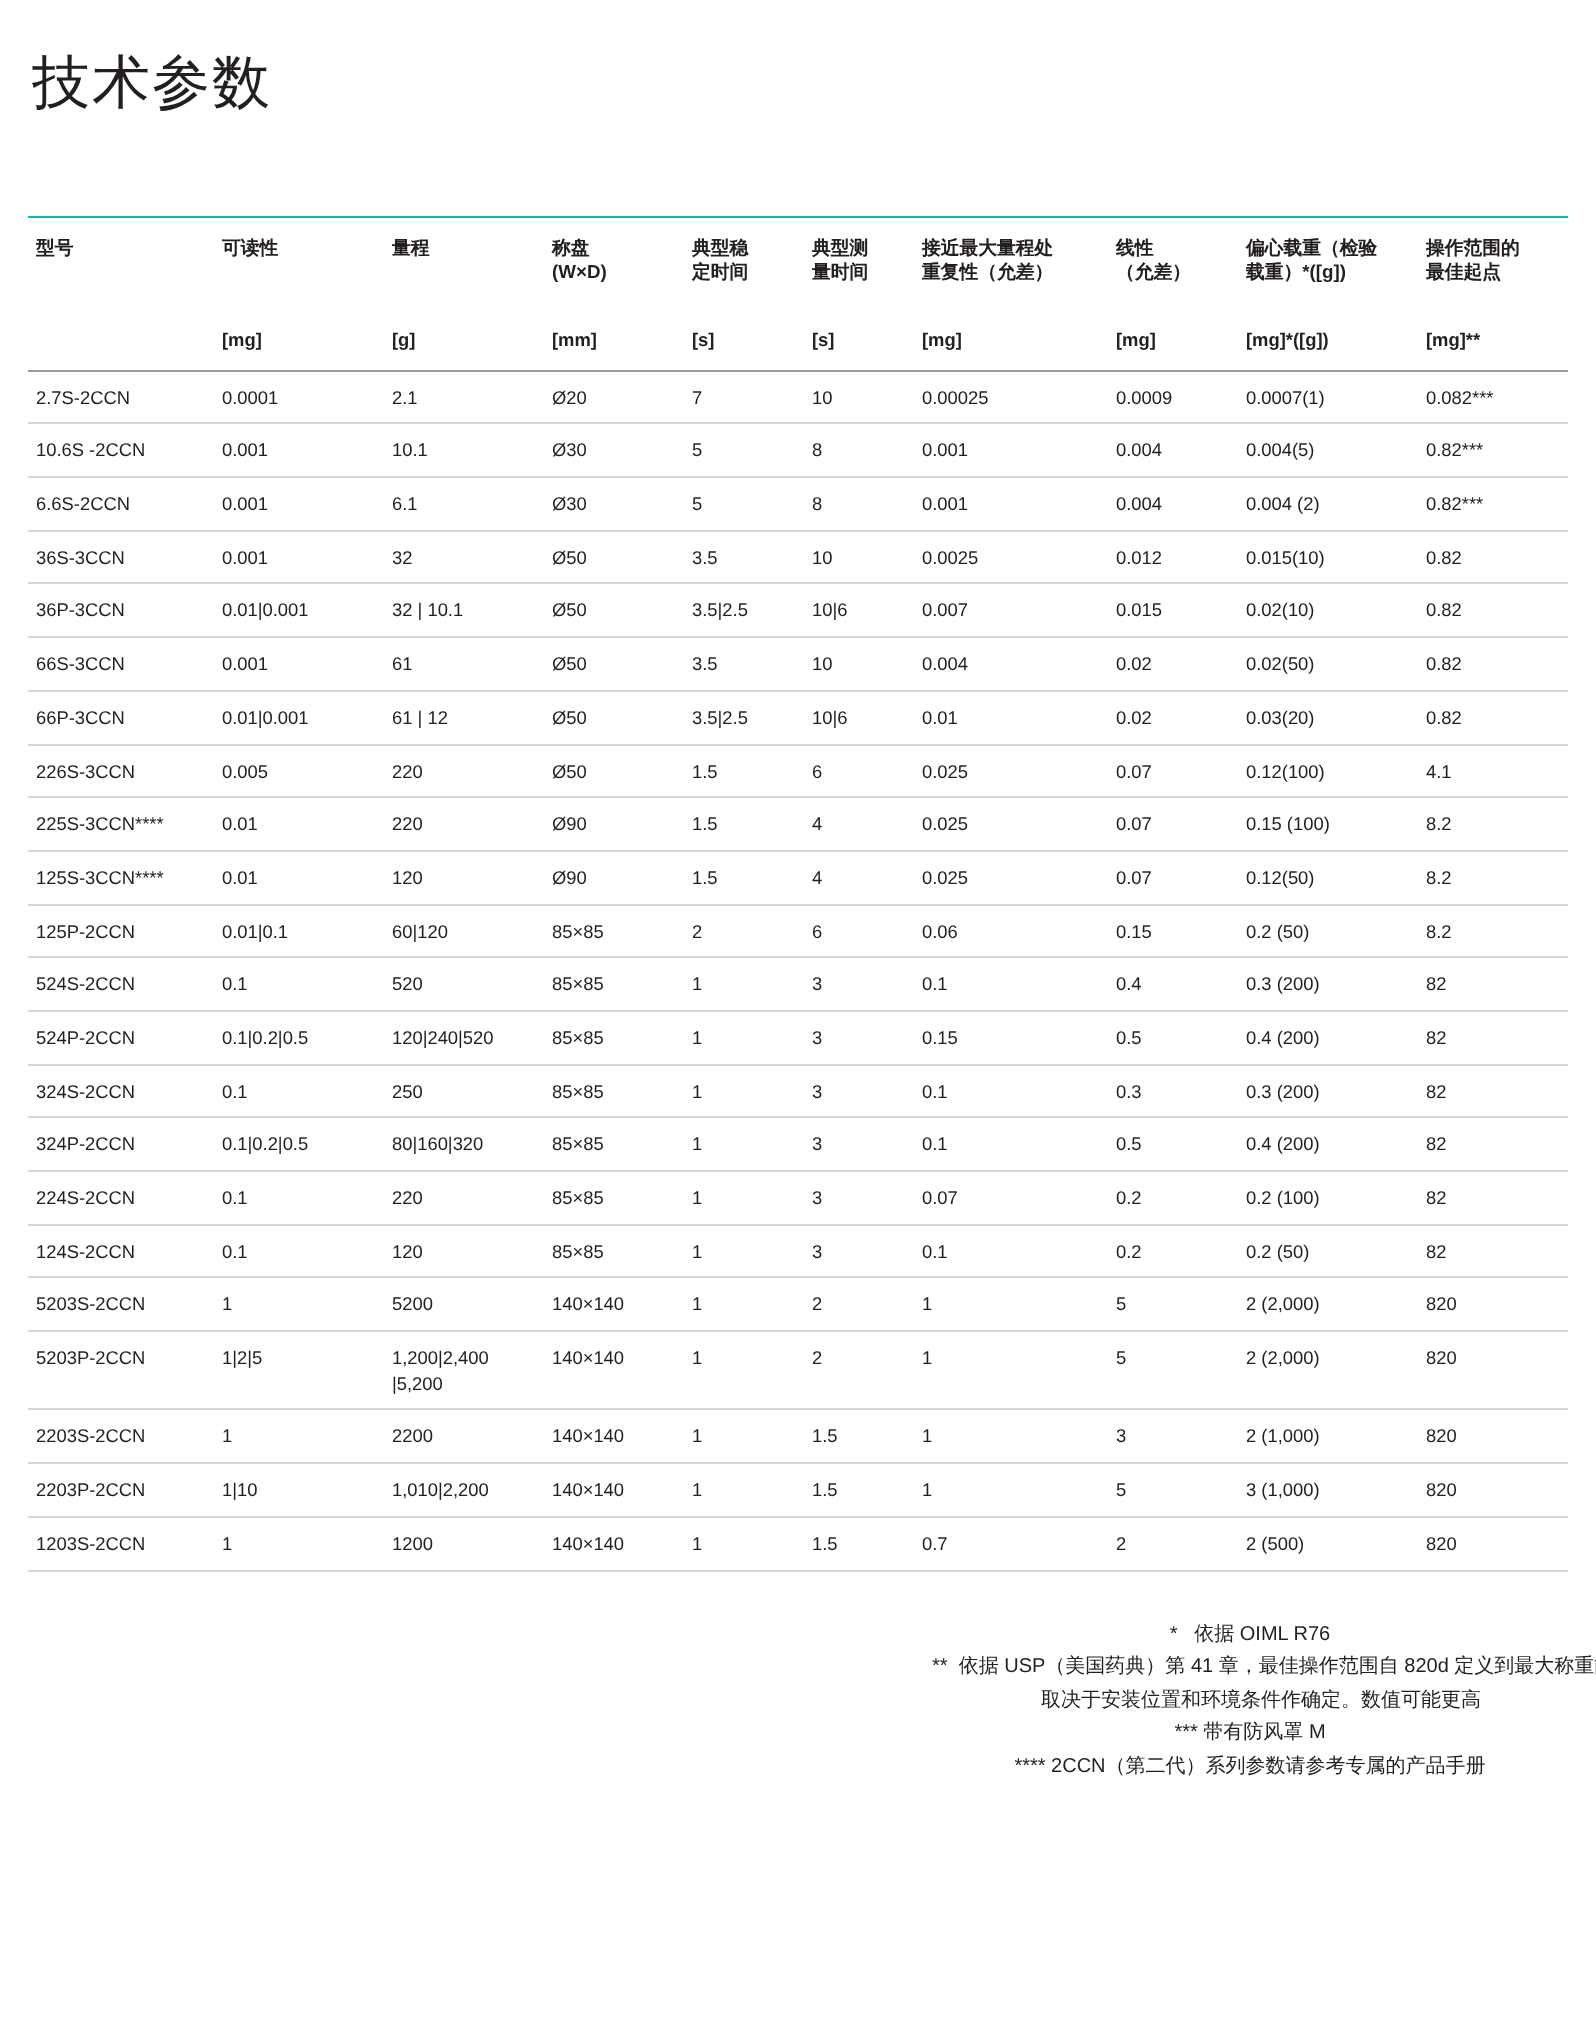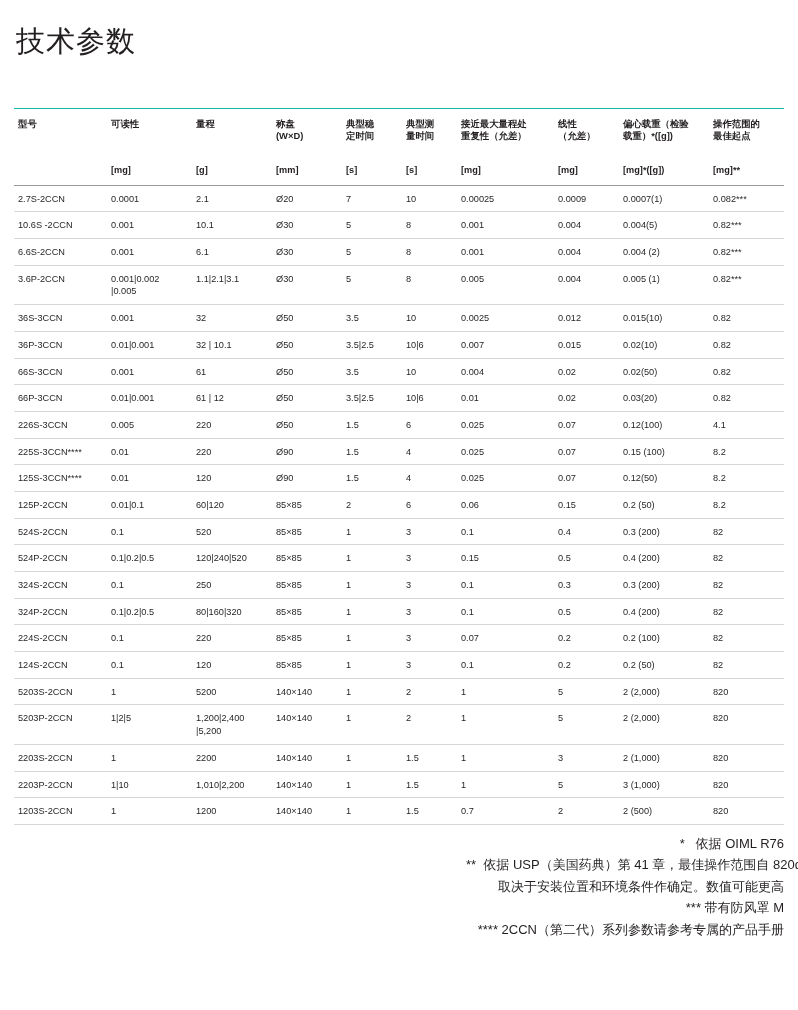--- a/index.html
+++ b/index.html
@@ -77,25 +77,25 @@
     border-bottom: 1px solid #d6d6d6;
     font-size: 9.2px;
   }
   tbody tr td.model {
     font-weight: 400;
   }
   tbody tr:last-child td {
     border-bottom: 1px solid #d6d6d6;
   }
   .footnotes {
-    margin-top: 8px;
-    font-size: 13px;
+    margin-top: 24px;
+    font-size: 10px;
     line-height: 1.65;
     color: #231f20;
-    text-align: right;
+    text-align: center;
     padding-left: 452px;
   }
   .footnotes div {
     white-space: pre;
   }
 </style>
 </head>
 <body>
 
 <div class="page">
@@ -199,32 +199,20 @@
           <td>6.1</td>
           <td>Ø30</td>
           <td>5</td>
           <td>8</td>
           <td>0.001</td>
           <td>0.004</td>
           <td>0.004 (2)</td>
           <td>0.82***</td>
         </tr>
         <tr>
-          <td class="model">3.6P-2CCN</td>
-          <td>0.001|0.002<br>|0.005</td>
-          <td>1.1|2.1|3.1</td>
-          <td>Ø30</td>
-          <td>5</td>
-          <td>8</td>
-          <td>0.005</td>
-          <td>0.004</td>
-          <td>0.005 (1)</td>
-          <td>0.82***</td>
-        </tr>
-        <tr>
           <td class="model">36S-3CCN</td>
           <td>0.001</td>
           <td>32</td>
           <td>Ø50</td>
           <td>3.5</td>
           <td>10</td>
           <td>0.0025</td>
           <td>0.012</td>
           <td>0.015(10)</td>
           <td>0.82</td>

